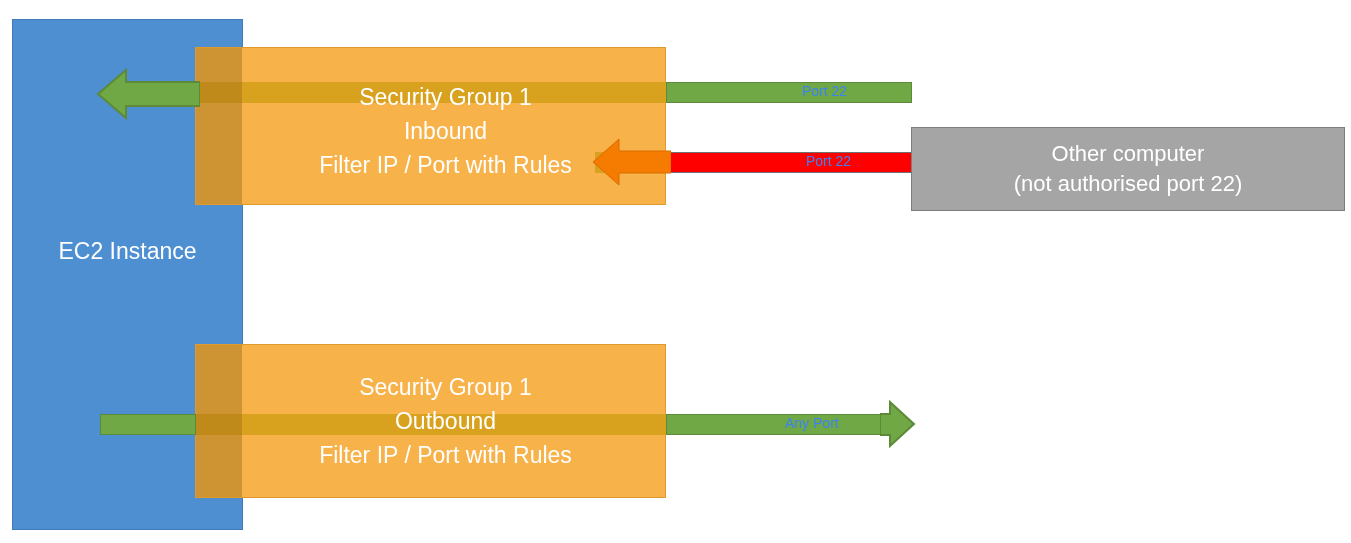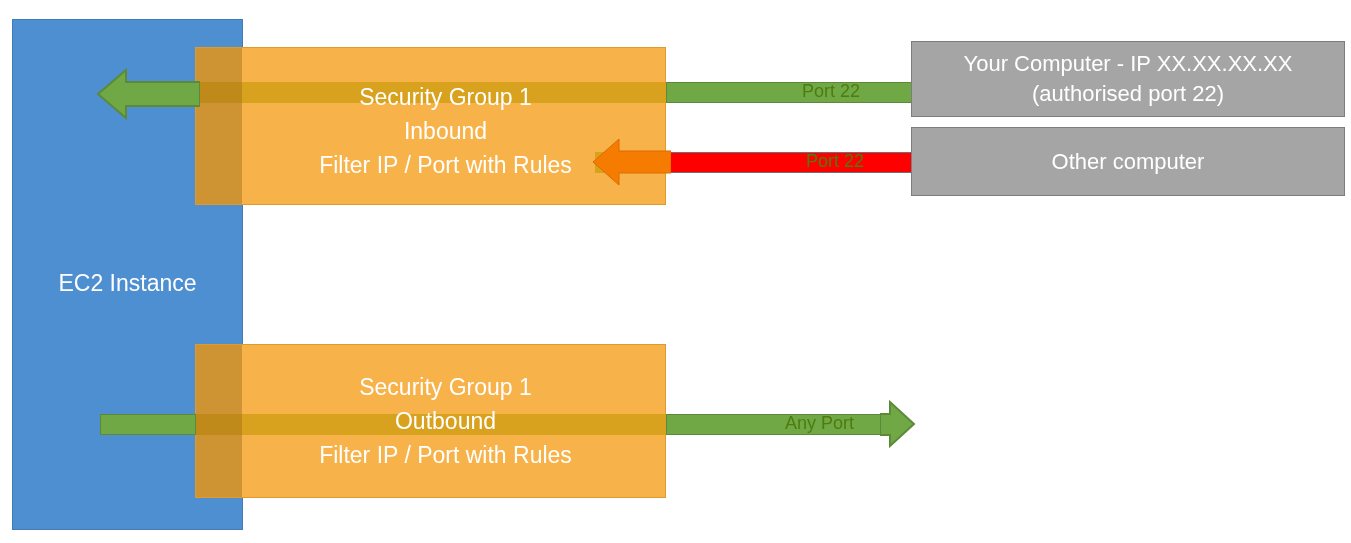--- a/index.html
+++ b/index.html
@@ -32,21 +32,20 @@
     position: absolute;
     left: 12px;
     top: 236px;
     width: 231px;
     text-align: center;
     color: #ffffff;
     font-size: 23px;
     line-height: 31px;
     z-index: 6;
     white-space: nowrap;
-    margin-top: 32px;
   }
   
   .sg {
     background: #F7B24A;
     border: 1px solid #e09a2c;
     z-index: 3;
   }
   .sg-inbound {
     left: 195px;
     top: 47px;
@@ -101,21 +100,21 @@
     font-size: 22px;
     line-height: 30px;
     display: flex;
     flex-direction: column;
     align-items: center;
     justify-content: center;
     text-align: center;
     z-index: 8;
   }
   .gray-your     { left: 911px; top: 41px;  width: 434px; height: 76px; }
-  .gray-other    { left: 911px; top: 127px; width: 434px; height: 69px; }
+  .gray-other    { left: 911px; top: 127px; width: 434px; height: 84px; }
   .gray-www      { left: 917px; top: 369px; width: 234px; height: 93px; }
 
   
   .bar { position: absolute; z-index: 5; box-sizing: border-box; }
   .bar-green-in {
     left: 666px; top: 82px; width: 246px; height: 21px;
     background: #70A845; border: 1px solid #5c8a39;
   }
   .bar-red-in {
     left: 666px; top: 152px; width: 246px; height: 21px;
@@ -132,22 +131,22 @@
 
   
   .arrow-svg { position: absolute; z-index: 5; }
   .arrow-in-green  { left: 96px;  top: 66px; }
   .arrow-in-orange { left: 591px; top: 136px; z-index: 6; }
   .arrow-out-green { left: 880px; top: 399px; z-index: 9; }
 
   
   .port-label {
     position: absolute;
-    color: #4d7c0f;
-    font-size: 18px;
+    color: #3b82f6;
+    font-size: 14px;
     line-height: 21px;
     z-index: 7;
     white-space: nowrap;
   }
   .port-22-green { left: 802px; top: 81px; }
   .port-22-red   { left: 806px; top: 151px; }
   .any-port      { left: 785px; top: 413px; }
 </style>
 </head>
 <body>
@@ -198,23 +197,20 @@
   </svg>
 
   <svg class="arrow-svg arrow-out-green" width="36" height="50" viewBox="0 0 36 50">
     <polygon points="0,15 10,15 10,3 34,25 10,47 10,36 0,36" fill="#70A845" stroke="#5c8a39" stroke-width="2"></polygon>
   </svg>
 
   <div class="port-label port-22-green">Port 22</div>
   <div class="port-label port-22-red">Port 22</div>
   <div class="port-label any-port">Any Port</div>
 
-  <div class="box gray gray-your">
-    <div>Your Computer - IP XX.XX.XX.XX</div>
-    <div>(authorised port 22)</div>
-  </div>
 
   <div class="box gray gray-other">
     <div>Other computer</div>
+    <div>(not authorised port 22)</div>
   </div>
 
 
 </div>
 
 </body></html>

